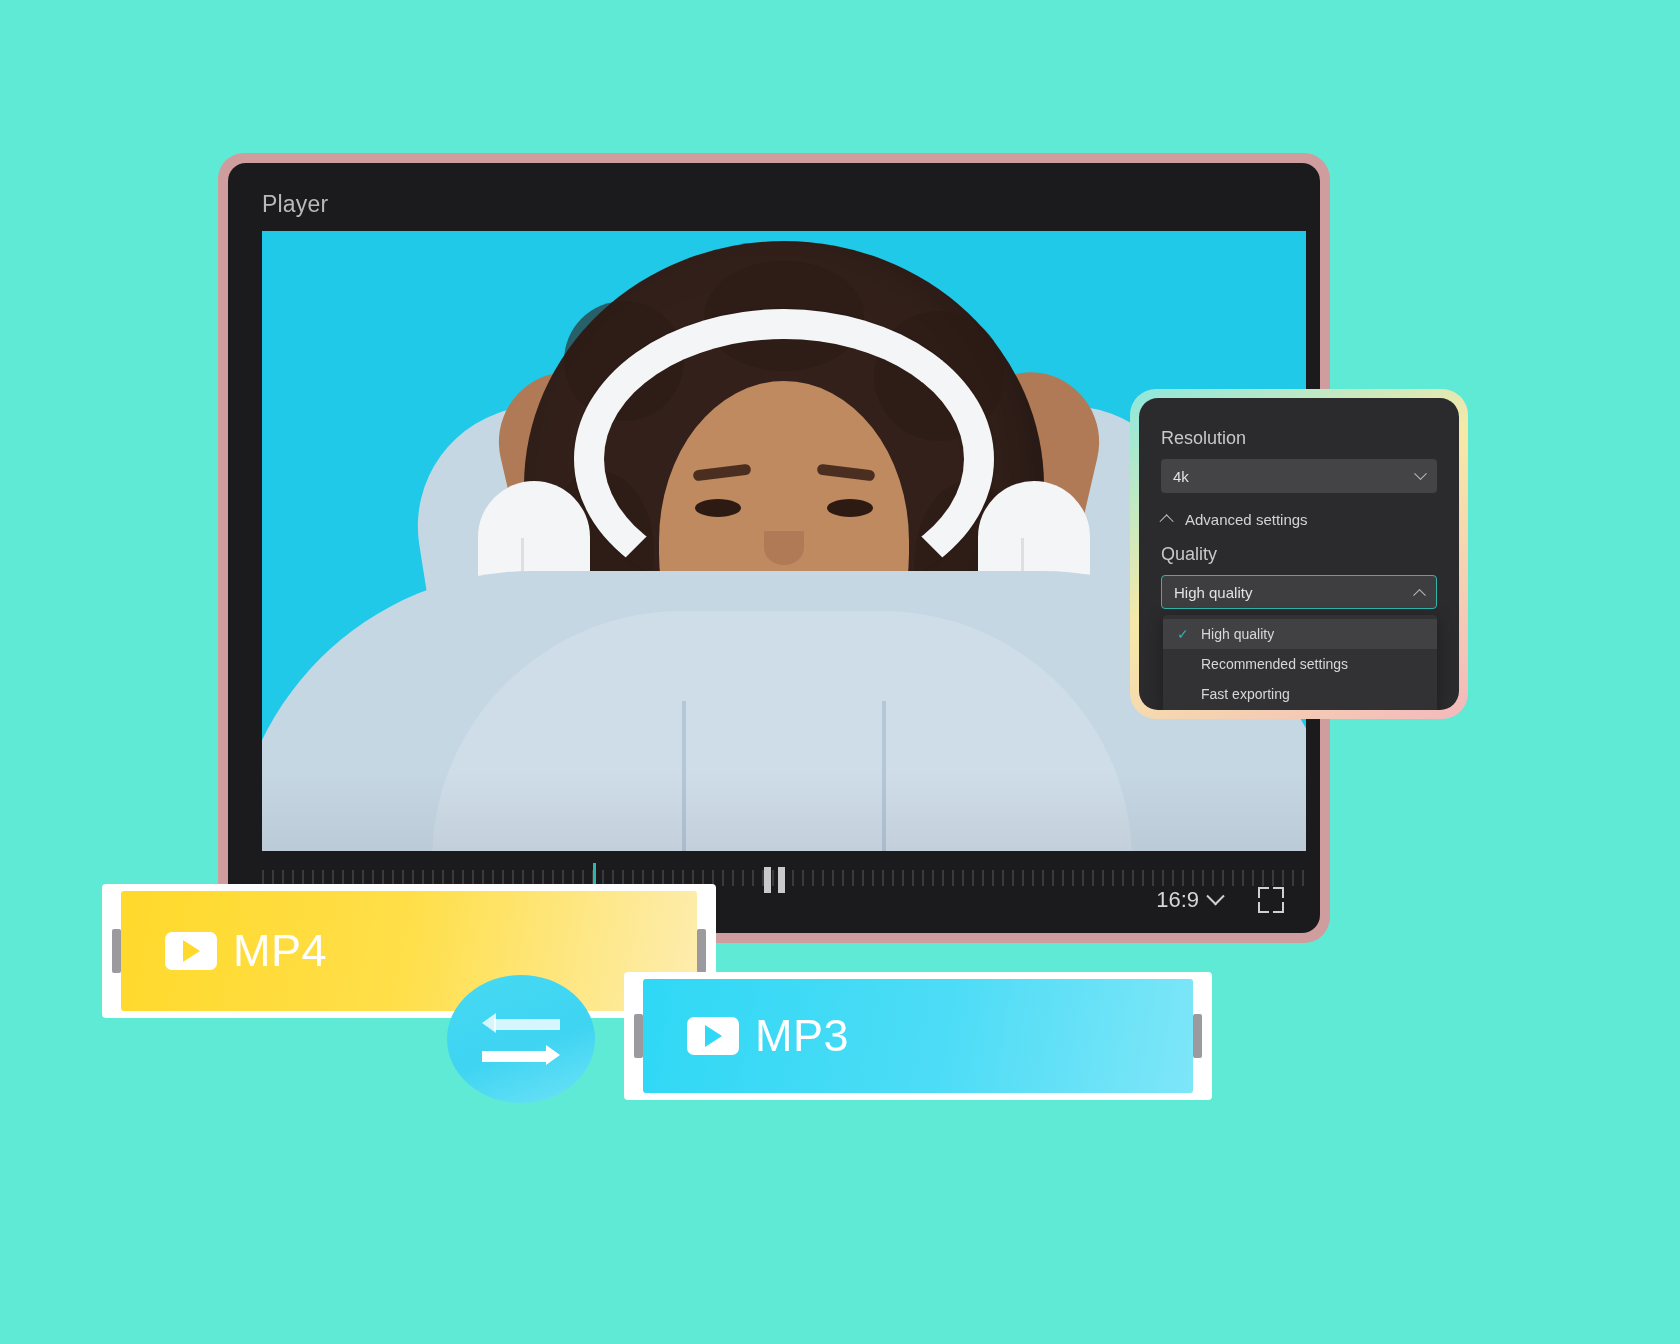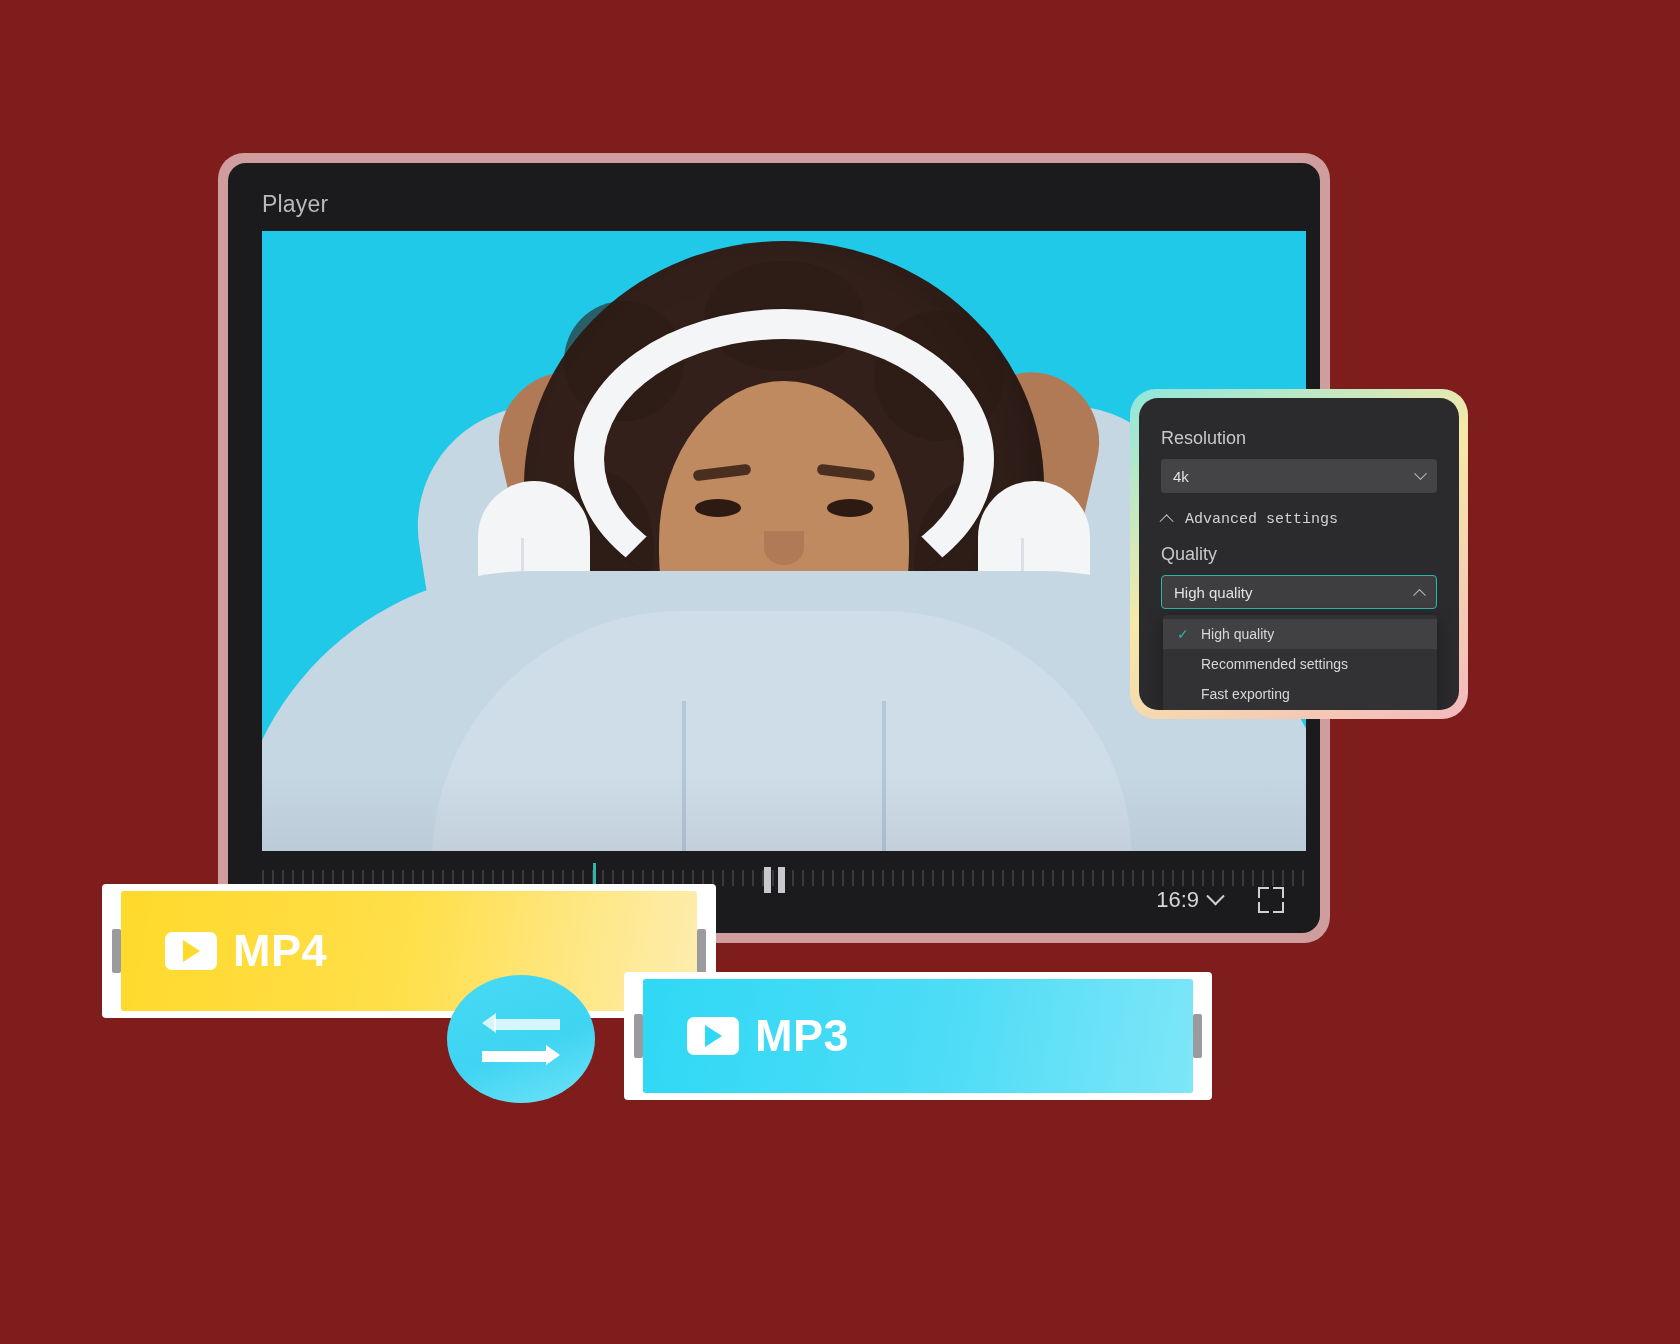--- a/index.html
+++ b/index.html
@@ -2,21 +2,21 @@
 <html><head>
 <meta charset="utf-8">
 <style>
   * { box-sizing: border-box; margin: 0; padding: 0; }
   html, body {
     width: 1680px; height: 1344px;
     background: #000;
     font-family: "Liberation Sans", sans-serif;
     overflow: hidden;
   }
-  #stage { position: relative; width: 1680px; height: 1344px; background:#7f1d1d; }
+  #stage { position: relative; width: 1680px; height: 1344px; background:#5eead4; }
 
   
   .player-frame {
     position: absolute;
     left: 218px; top: 153px;
     width: 1112px; height: 790px;
     background: #cf9d9d;
     border-radius: 26px;
     padding: 10px;
   }
@@ -132,21 +132,21 @@
   .s-select {
     height:34px; background:#444446; border-radius:4px;
     display:flex; align-items:center; justify-content:space-between;
     padding: 0 12px; color:#e2e2e6; font-size:15px; cursor:pointer;
   }
   .s-select.focused { border:1px solid #2fb6ab; background:#3e3e40; }
   .s-chevdown { width:9px; height:9px; border-right:1.6px solid #b8b8bc; border-bottom:1.6px solid #b8b8bc;
     transform: rotate(45deg) translate(-2px,-2px); }
   .s-chevup { width:9px; height:9px; border-right:1.6px solid #b8b8bc; border-bottom:1.6px solid #b8b8bc;
     transform: rotate(-135deg) translate(-2px,-2px); }
-  .adv-row { display:flex; align-items:center; gap:12px; margin: 18px 0 16px 2px; cursor:pointer;font-family:Liberation Mono, monospace; }
+  .adv-row { display:flex; align-items:center; gap:12px; margin: 18px 0 16px 2px; cursor:pointer; }
   .adv-caret { width:10px; height:10px; border-right:1.7px solid #c5c5c9; border-bottom:1.7px solid #c5c5c9;
     transform: rotate(-135deg) translateY(-2px); }
   .adv-text { color:#d3d3d7; font-size:15px; }
   .dropdown {
     margin-top:6px; margin-left:2px; background:#323234; border-radius:4px; padding:4px 0;
     box-shadow: 0 4px 16px rgba(0,0,0,.35);
   }
   .d-item { height:30px; display:flex; align-items:center; padding-left:14px; gap:12px;
     color:#d7d7db; font-size:14px; cursor:pointer; }
   .d-item.sel { background:#414143; }
@@ -161,21 +161,21 @@
   .clip-inner { flex:1; height:100%; display:flex; align-items:center; padding-left:44px;
     border-radius:3px; }
   .handle { width:9px; height:44px; background:#9b9b9f; border-radius:2px; flex:0 0 auto; }
   .clip-label { display:flex; align-items:center; gap:16px; }
   .clip-logo {
     width:52px; height:38px; background:#fff; border-radius:7px;
     display:flex; align-items:center; justify-content:center;
   }
   .clip-logo .tri { width:0;height:0;border-left:17px solid transparent;
     border-top:11px solid transparent;border-bottom:11px solid transparent; }
-  .clip-text { font-size:45px; font-weight:bold; color:#fff; letter-spacing:.5px; }
+  .clip-text { font-size:45px; font-weight:normal; color:#fff; letter-spacing:.5px; }
 
   .mp4 { left:102px; top:884px; width:614px; height:134px; }
   .mp4 .clip-inner { background: linear-gradient(100deg,#ffd92b 0%, #ffdf4a 50%, #fdedb0 100%); }
   .mp4 .tri { border-left-color:#ffd92b; }
 
   .mp3 { left:624px; top:972px; width:588px; height:128px; }
   .mp3 .clip-inner { background: linear-gradient(100deg,#2fd8f5 0%, #4ddcf6 55%, #7ee6f8 100%); }
   .mp3 .tri { border-left-color:#2fd8f5; }
 
   .swap {

